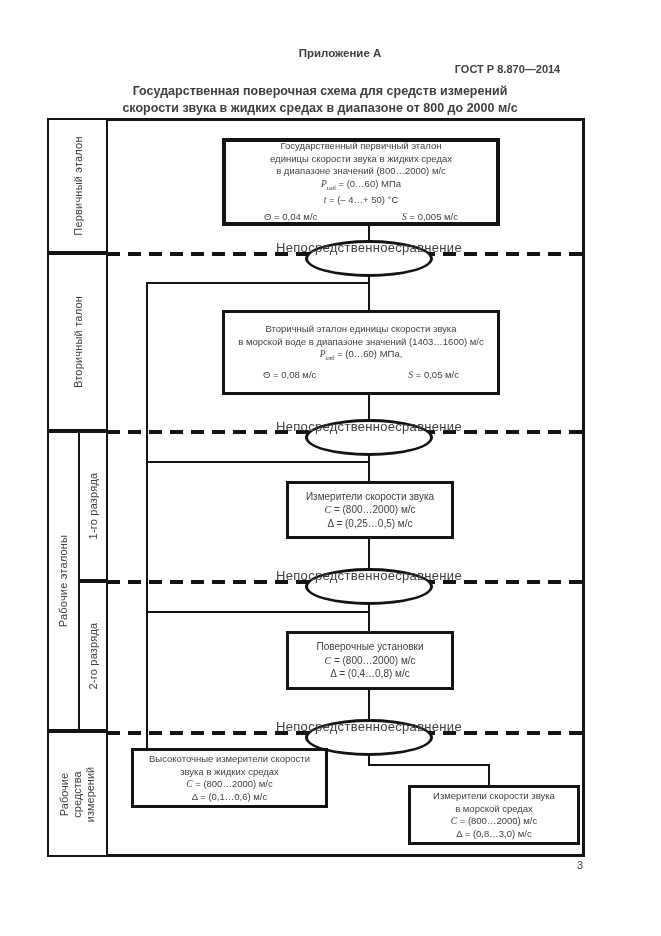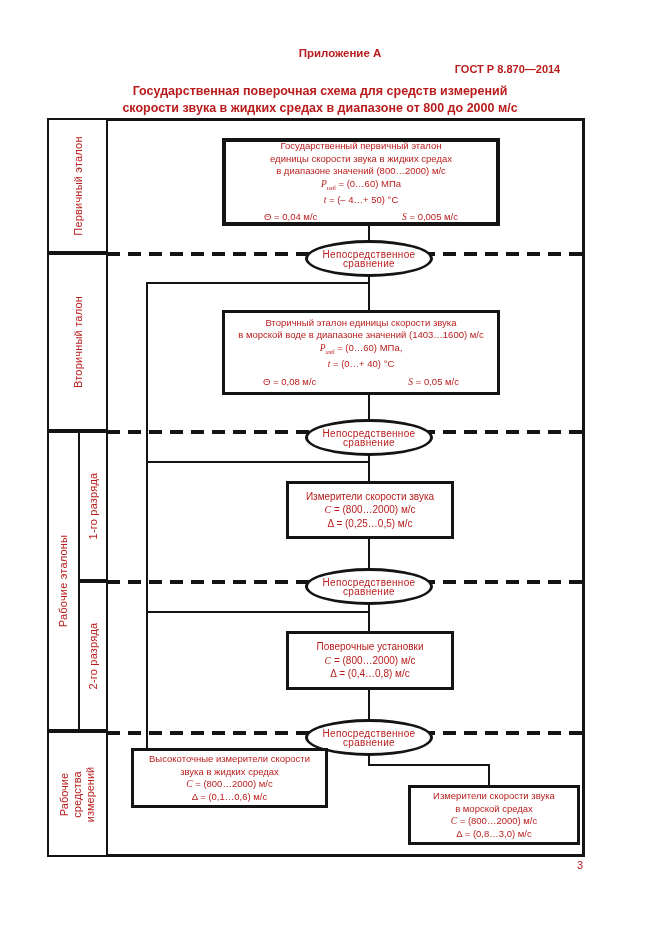--- a/index.html
+++ b/index.html
@@ -1,18 +1,18 @@
 <!DOCTYPE html>
 <html><head>
 <meta charset="utf-8">
 <style>
   html,body{margin:0;padding:0;background:#ffffff;}
   .page{
     position:relative;width:661px;height:936px;background:#ffffff;
-    font-family:"Liberation Sans",sans-serif;color:#b91c1c;overflow:hidden;
+    font-family:"Liberation Sans",sans-serif;color:#404040;overflow:hidden;
   }
   .abs{position:absolute;}
   
   .annex{left:230px;top:46px;width:220px;text-align:center;font-weight:bold;
          font-size:11.5px;line-height:14px;}
   .docnum{left:430px;top:63px;width:155px;text-align:center;font-weight:bold;font-size:11px;}
   .title{left:40px;top:83px;width:560px;text-align:center;font-weight:bold;
          font-size:12.5px;line-height:17px;}
   
   .frame{left:47px;top:118px;width:538px;height:739px;border:3px solid #141414;
@@ -25,22 +25,22 @@
   .line{position:absolute;background:#141414;z-index:1;}
   .dash{position:absolute;height:4px;z-index:1;
         background:repeating-linear-gradient(90deg,#141414 0 13px,transparent 13px 21px);}
   .box{position:absolute;background:#fff;border:3px solid #141414;box-sizing:border-box;
        display:flex;flex-direction:column;justify-content:center;text-align:center;
        z-index:3;font-size:9.5px;line-height:12.5px;}
   .box.primary{border-width:4px;}
   .box.mid{font-size:10px;line-height:13.5px;}
   .ellipse{position:absolute;width:128px;height:37px;left:305px;border:3px solid #141414;
            border-radius:50%;background:#fff;box-sizing:border-box;display:flex;
-           flex-direction:column;justify-content:center;text-align:center;
-           font-size:10px;line-height:9px;letter-spacing:.3px;z-index:3;}
+           flex-direction:row;justify-content:center;text-align:center;
+           font-size:13px;line-height:9px;letter-spacing:.3px;z-index:3;}
   .var{font-family:"Liberation Serif",serif;font-style:italic;}
   sub.iz{font-size:6.5px;font-family:"Liberation Serif",serif;font-style:italic;}
   .ts{display:flex;justify-content:space-between;padding:0 38px;margin-top:5px;}
   .pagenum{left:570px;top:859px;width:20px;font-size:11px;text-align:center;}
 </style>
 </head>
 <body>
 
 <div class="page">
 
@@ -121,21 +121,20 @@
     <div class="ts">
       <span>Θ = 0,04 м/с</span>
       <span><span class="var">S</span><span> = 0,005 м/с</span></span>
     </div>
   </div>
 
   <div class="box" style="left:222px;top:310px;width:278px;height:85px;">
     <div>Вторичный эталон единицы скорости звука</div>
     <div>в морской воде в диапазоне значений (1403…1600) м/с</div>
     <div><span class="var">P</span><sub class="iz">изб</sub><span> = (0…60) МПа,</span></div>
-    <div><span class="var">t</span><span> = (0…+ 40) °С</span></div>
     <div class="ts">
       <span>Θ = 0,08 м/с</span>
       <span><span class="var">S</span><span> = 0,05 м/с</span></span>
     </div>
   </div>
 
   <div class="box mid" style="left:286px;top:481px;width:168px;height:58px;">
     <div>Измерители скорости звука</div>
     <div><span class="var">C</span><span> = (800…2000) м/с</span></div>
     <div>Δ = (0,25…0,5) м/с</div>

